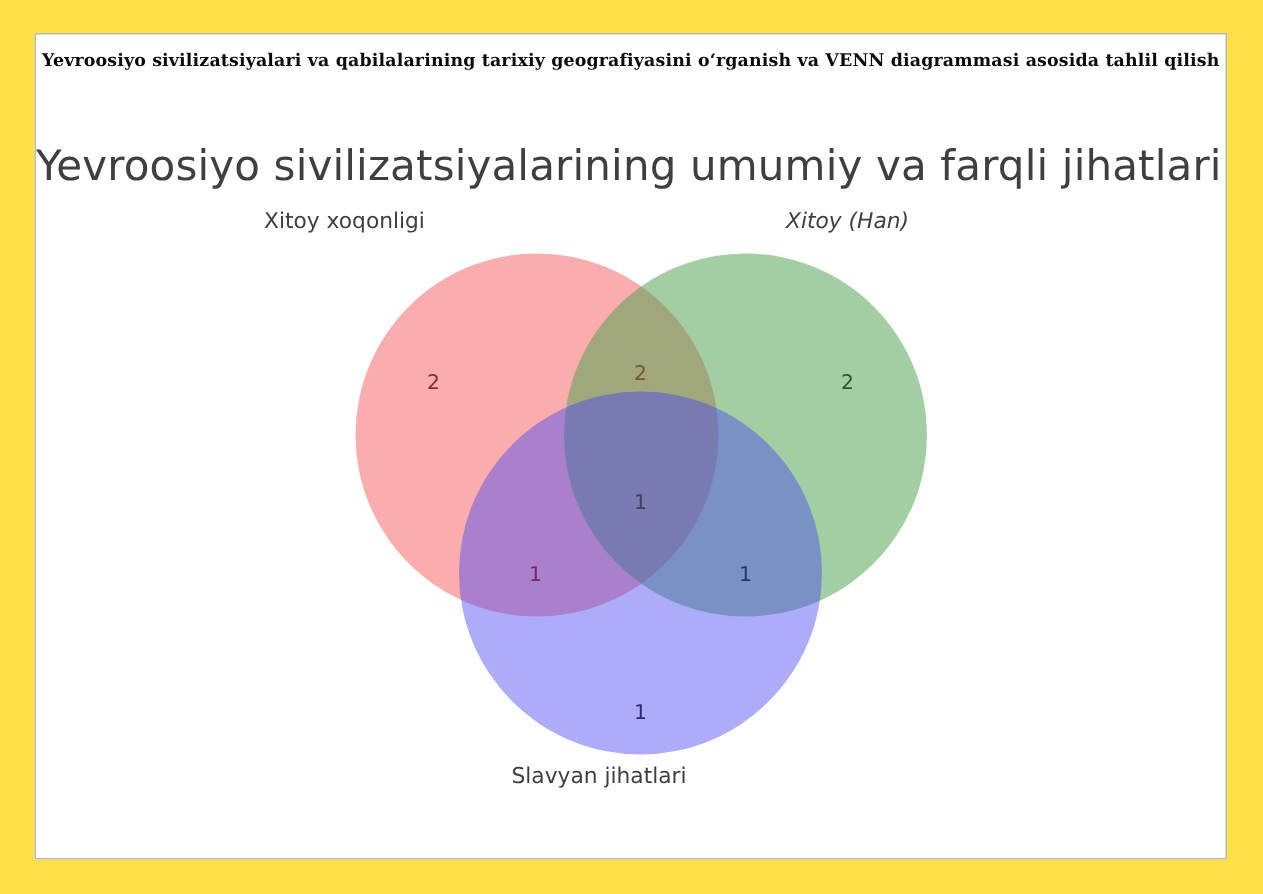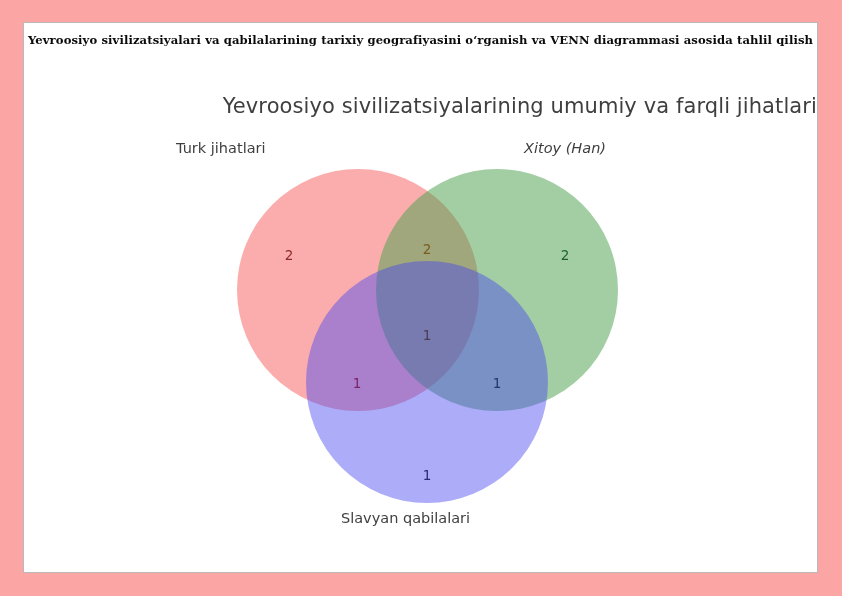--- a/index.html
+++ b/index.html
@@ -13,21 +13,21 @@
     height: 596px;
     font-family: "DejaVu Sans", "Liberation Sans", sans-serif;
     overflow: hidden;
   }
 
   
   #page {
     position: relative;
     width: 842px;
     height: 596px;
-    background: #fca5a5;
+    background: #fde047;
   }
   #slide-frame {
     position: absolute;
     left: 23px;
     top: 22px;
     width: 795px;
     height: 551px;
     border: 1px solid #b9b9b9;
     background: #ffffff;
     box-sizing: border-box;
@@ -61,22 +61,22 @@
     top: 62px;
     width: 793px;
     height: 510px;
   }
 
   #chart-title {
     position: absolute;
     left: 0;
     top: 32px;
     width: 793px;
-    text-align: right;
-    font-size: 21px;
+    text-align: left;
+    font-size: 28px;
     color: #3f3f3f;
     font-weight: 400;
     letter-spacing: 0.1px;
   }
 
   
   #venn-canvas {
     position: absolute;
     left: 0;
     top: 0;
@@ -127,23 +127,23 @@
     <div id="venn-canvas">
 
       <svg width="793" height="510" viewBox="0 0 793 510" style="position:absolute;left:0;top:0;">
         <g>
           <circle cx="334" cy="228" r="121" fill="#f76a6a" fill-opacity="0.55" stroke="none"></circle>
           <circle cx="473" cy="228" r="121" fill="#4fa24f" fill-opacity="0.52" stroke="none"></circle>
           <circle cx="403" cy="320" r="121" fill="#4646f0" fill-opacity="0.45" stroke="none"></circle>
         </g>
       </svg>
 
-      <div class="set-label" id="label-a">Turk jihatlari</div>
+      <div class="set-label" id="label-a">Xitoy xoqonligi</div>
       <div class="set-label" id="label-b">Xitoy (Han)</div>
-      <div class="set-label" id="label-c">Slavyan qabilalari</div>
+      <div class="set-label" id="label-c">Slavyan jihatlari</div>
 
       <div class="region-count" id="count-a">2</div>
       <div class="region-count" id="count-b">2</div>
       <div class="region-count" id="count-ab">2</div>
       <div class="region-count" id="count-abc">1</div>
       <div class="region-count" id="count-ac">1</div>
       <div class="region-count" id="count-bc">1</div>
       <div class="region-count" id="count-c">1</div>
 
     </div>

